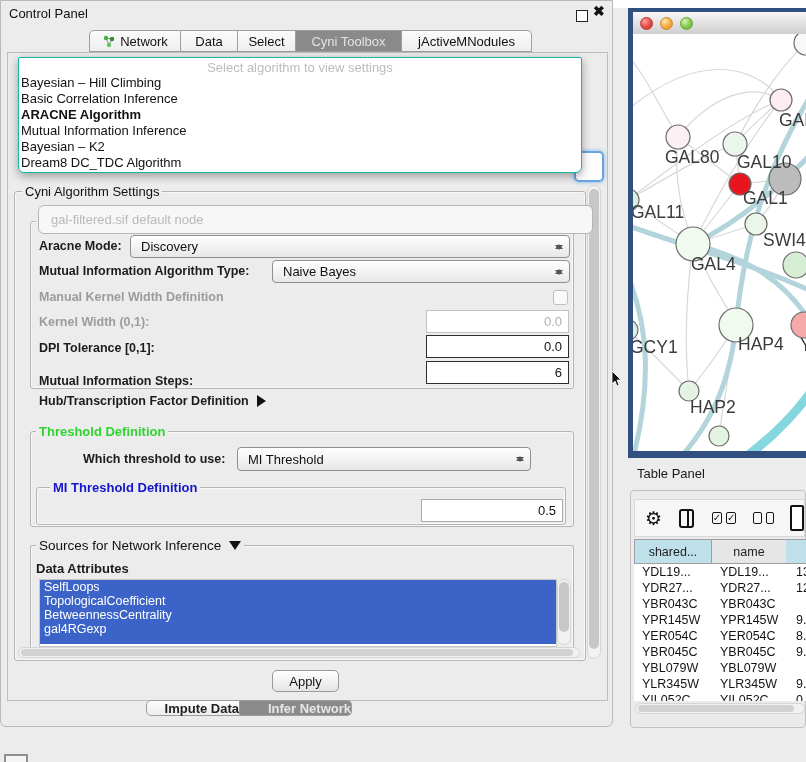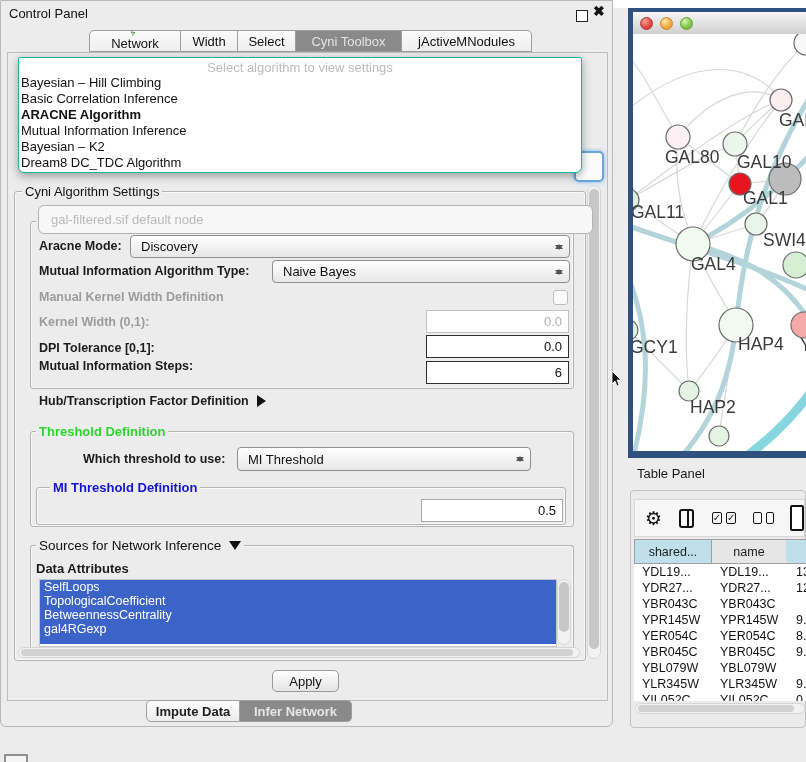--- a/index.html
+++ b/index.html
@@ -10,21 +10,21 @@
   .lbl.dis{color:#9c9c9c;}
   
   .cp{left:0;top:8;width:613px;height:727px;background:#ececec;border:1px solid #b9b9b9;
       border-radius:0 0 6px 6px;box-sizing:border-box;}
   .cp-title{left:8px;top:5px;font-size:13px;color:#111;}
   .float-ic{left:575px;top:9px;width:10px;height:10px;border:1.5px solid #222;background:#fff;}
   .close-ic{left:592px;top:2px;font-size:14px;font-weight:bold;color:#111;}
   .tabrow{top:29px;left:88px;height:22px;display:flex;}
   .tab{height:22px;display:flex;align-items:center;justify-content:center;font-size:13px;color:#111;
        background:linear-gradient(#fbfbfb,#eeeeee);border:1px solid #9e9e9e;border-left:none;box-sizing:border-box;}
-  .tab:first-child{border-left:1px solid #9e9e9e;border-radius:5px 0 0 0;flex-direction:column;}
+  .tab:first-child{border-left:1px solid #9e9e9e;border-radius:5px 0 0 0;}
   .tab:last-child{border-radius:0 5px 0 0;}
   .tab.sel{background:#8a8a8a;color:#e3e3e3;}
   .content{left:6px;top:51px;width:601px;height:649px;border:1px solid #bdbdbd;background:#ececec;box-sizing:border-box;}
   
   .grp{position:absolute;border:1px solid #b4b4b4;border-radius:3px;box-shadow:inset 0 0 0 1px #f8f8f8;}
   .grp-lab{position:absolute;background:#ececec;padding:0 3px;font-size:13px;}
   .blue{color:#1515cc;font-weight:bold;}
   .green{color:#2fd42f;font-weight:bold;}
   
   .combo{position:absolute;border:1px solid #8f8f8f;border-radius:4px;background:linear-gradient(#ffffff,#e7e7e7);
@@ -44,21 +44,21 @@
   .attrlist{position:absolute;background:#fff;border:1px solid #c6c6c6;}
   .attr{height:14px;line-height:14px;font-size:12.5px;color:#fff;background:#3c64c8;padding-left:4px;white-space:nowrap;overflow:hidden;}
   .vscroll{position:absolute;width:14px;background:#f2f2f2;border:1px solid #d6d6d6;border-radius:7px;box-sizing:border-box;}
   .vthumb{position:absolute;left:1px;width:10px;background:#c7c7c7;border-radius:6px;}
   .hscroll{position:absolute;height:11px;background:#f2f2f2;border:1px solid #d6d6d6;border-radius:6px;box-sizing:border-box;}
   .hthumb{position:absolute;top:1px;height:7px;background:#d2d2d2;border-radius:4px;}
   
   .btn{position:absolute;border:1px solid #9a9a9a;border-radius:5px;background:linear-gradient(#ffffff,#e4e4e4);
        font-size:13px;color:#111;display:flex;align-items:center;justify-content:center;box-sizing:border-box;}
   .btabrow{position:absolute;display:flex;height:22px;}
-  .btab{height:22px;display:flex;align-items:center;justify-content:center;font-size:13px;font-weight:bold;color:#222;
+  .btab{height:16px;display:flex;align-items:center;justify-content:flex-end;font-size:13px;font-weight:bold;color:#222;
         background:linear-gradient(#fdfdfd,#ececec);border:1px solid #9e9e9e;border-left:none;box-sizing:border-box;}
   .btab:first-child{border-left:1px solid #9e9e9e;border-radius:5px 0 0 5px;}
   .btab:last-child{border-radius:0 5px 5px 0;}
   .btab.sel{background:#8a8a8a;color:#e6e6e6;}
   
   .popup{left:18px;top:57px;width:562px;height:114px;background:#fff;border:1px solid #14b8a6;border-radius:2px 2px 6px 6px;
          box-shadow:0 3px 10px rgba(0,0,0,0.35);z-index:30;}
   .popup-title{position:absolute;top:2px;left:0;right:0;text-align:center;font-size:13px;color:#bcbcbc;}
   .pitem{position:absolute;left:2px;font-size:13px;color:#111;white-space:nowrap;}
   .pitem.bold{font-weight:bold;}
@@ -112,21 +112,21 @@
           <line x1="4" y1="3" x2="10" y2="4" stroke="#8a8a8a"></line>
             <line x1="4" y1="3" x2="7" y2="10" stroke="#8a8a8a"></line>
             <line x1="10" y1="4" x2="7" y2="10" stroke="#8a8a8a"></line>
           <circle cx="4" cy="3" r="2.2" fill="#43b043"></circle>
             <circle cx="10" cy="4" r="2.2" fill="#2d8f2d"></circle>
             <circle cx="7" cy="10" r="2.2" fill="#66c366"></circle>
         </svg>
         <span>Network</span>
       </div>
       <div class="tab" style="width:57px">
-        <span>Width</span>
+        <span>Data</span>
       </div>
       <div class="tab" style="width:58px">
         <span>Select</span>
       </div>
       <div class="tab sel" style="width:106px">
         <span>Cyni Toolbox</span>
       </div>
       <div class="tab" style="width:130px">
         <span>jActiveMNodules</span>
       </div>
@@ -163,21 +163,21 @@
       <div class="abs lbl dis" style="left:31px;top:262px;">Kernel Width (0,1):</div>
       <div class="field dis" style="left:418px;top:257px;width:143px;height:23px;">
         <span>0.0</span>
       </div>
 
       <div class="abs lbl" style="left:31px;top:288px;">DPI Tolerance [0,1]:</div>
       <div class="field" style="left:418px;top:282px;width:143px;height:23px;">
         <span>0.0</span>
       </div>
 
-      <div class="abs lbl" style="left:31px;top:306px;">Mutual Information Steps:</div>
+      <div class="abs lbl" style="left:31px;top:321px;">Mutual Information Steps:</div>
       <div class="field" style="left:418px;top:308px;width:143px;height:23px;">
         <span>6</span>
       </div>
 
       <div class="abs lbl" style="left:31px;top:341px;">
         <span>Hub/Transcription Factor Definition</span><span class="tri-r"></span>
       </div>
 
       <div class="grp" style="left:22px;top:378px;width:542px;height:94px;"></div>
       <div class="grp-lab green" style="left:28px;top:371px;">Threshold Definition</div>

